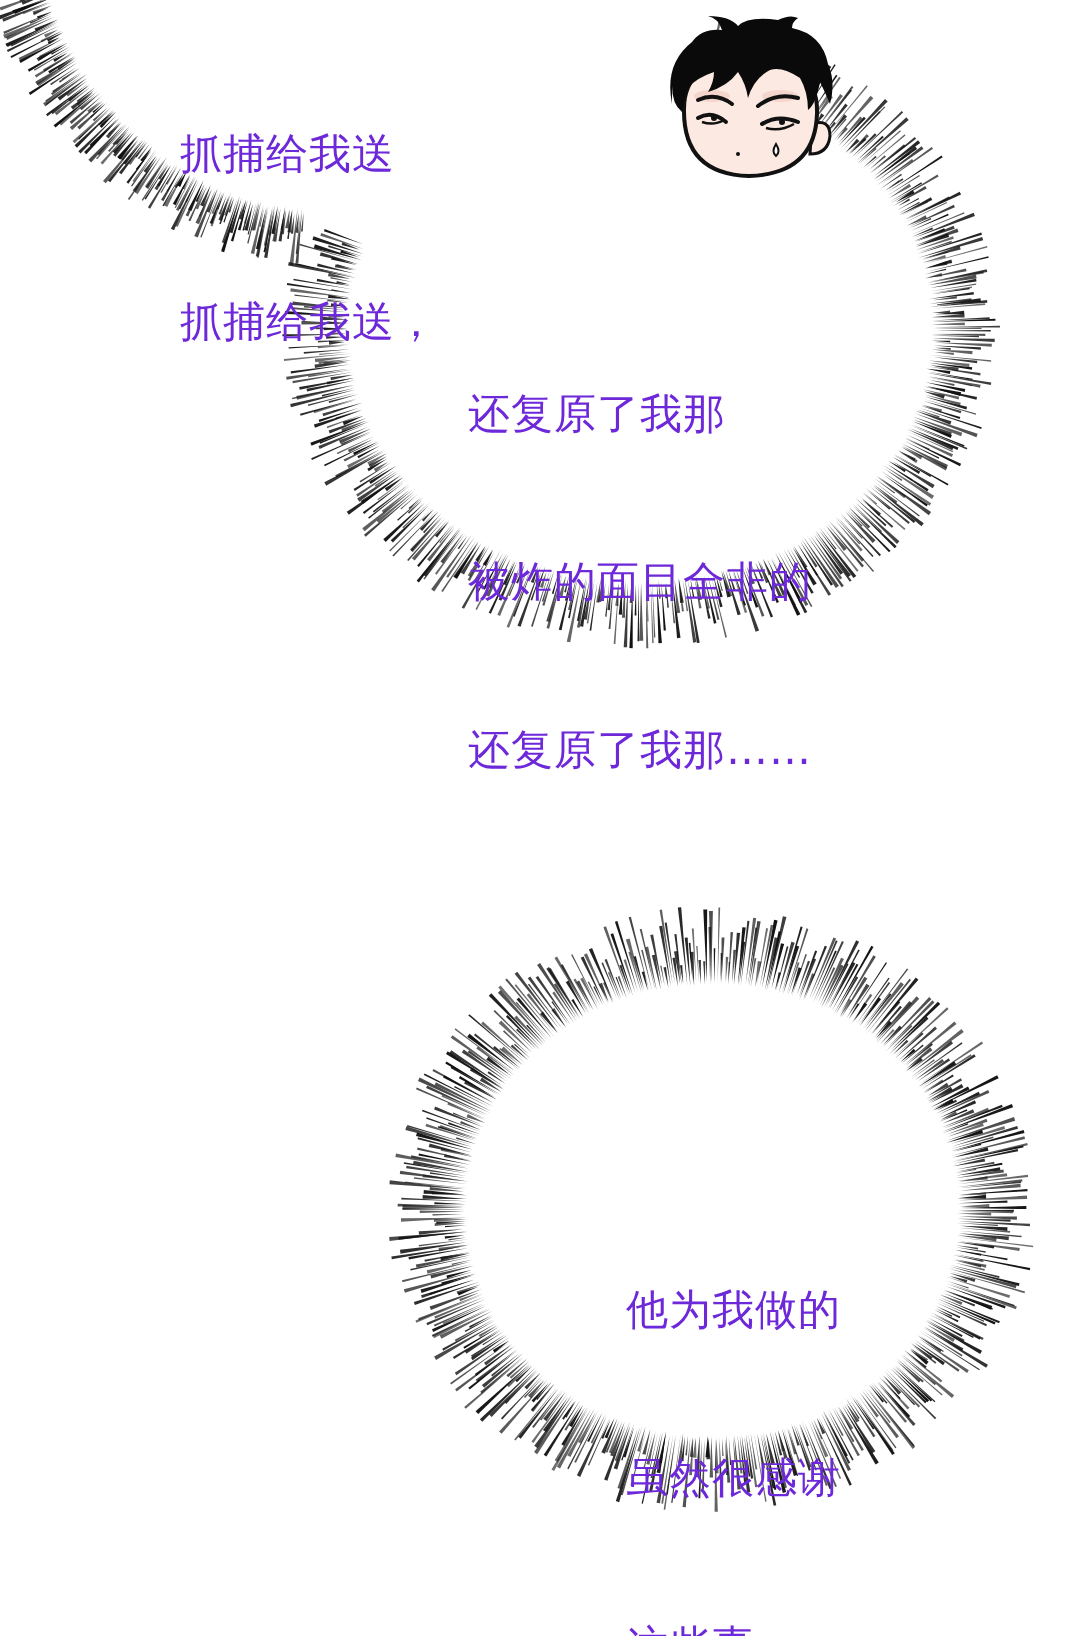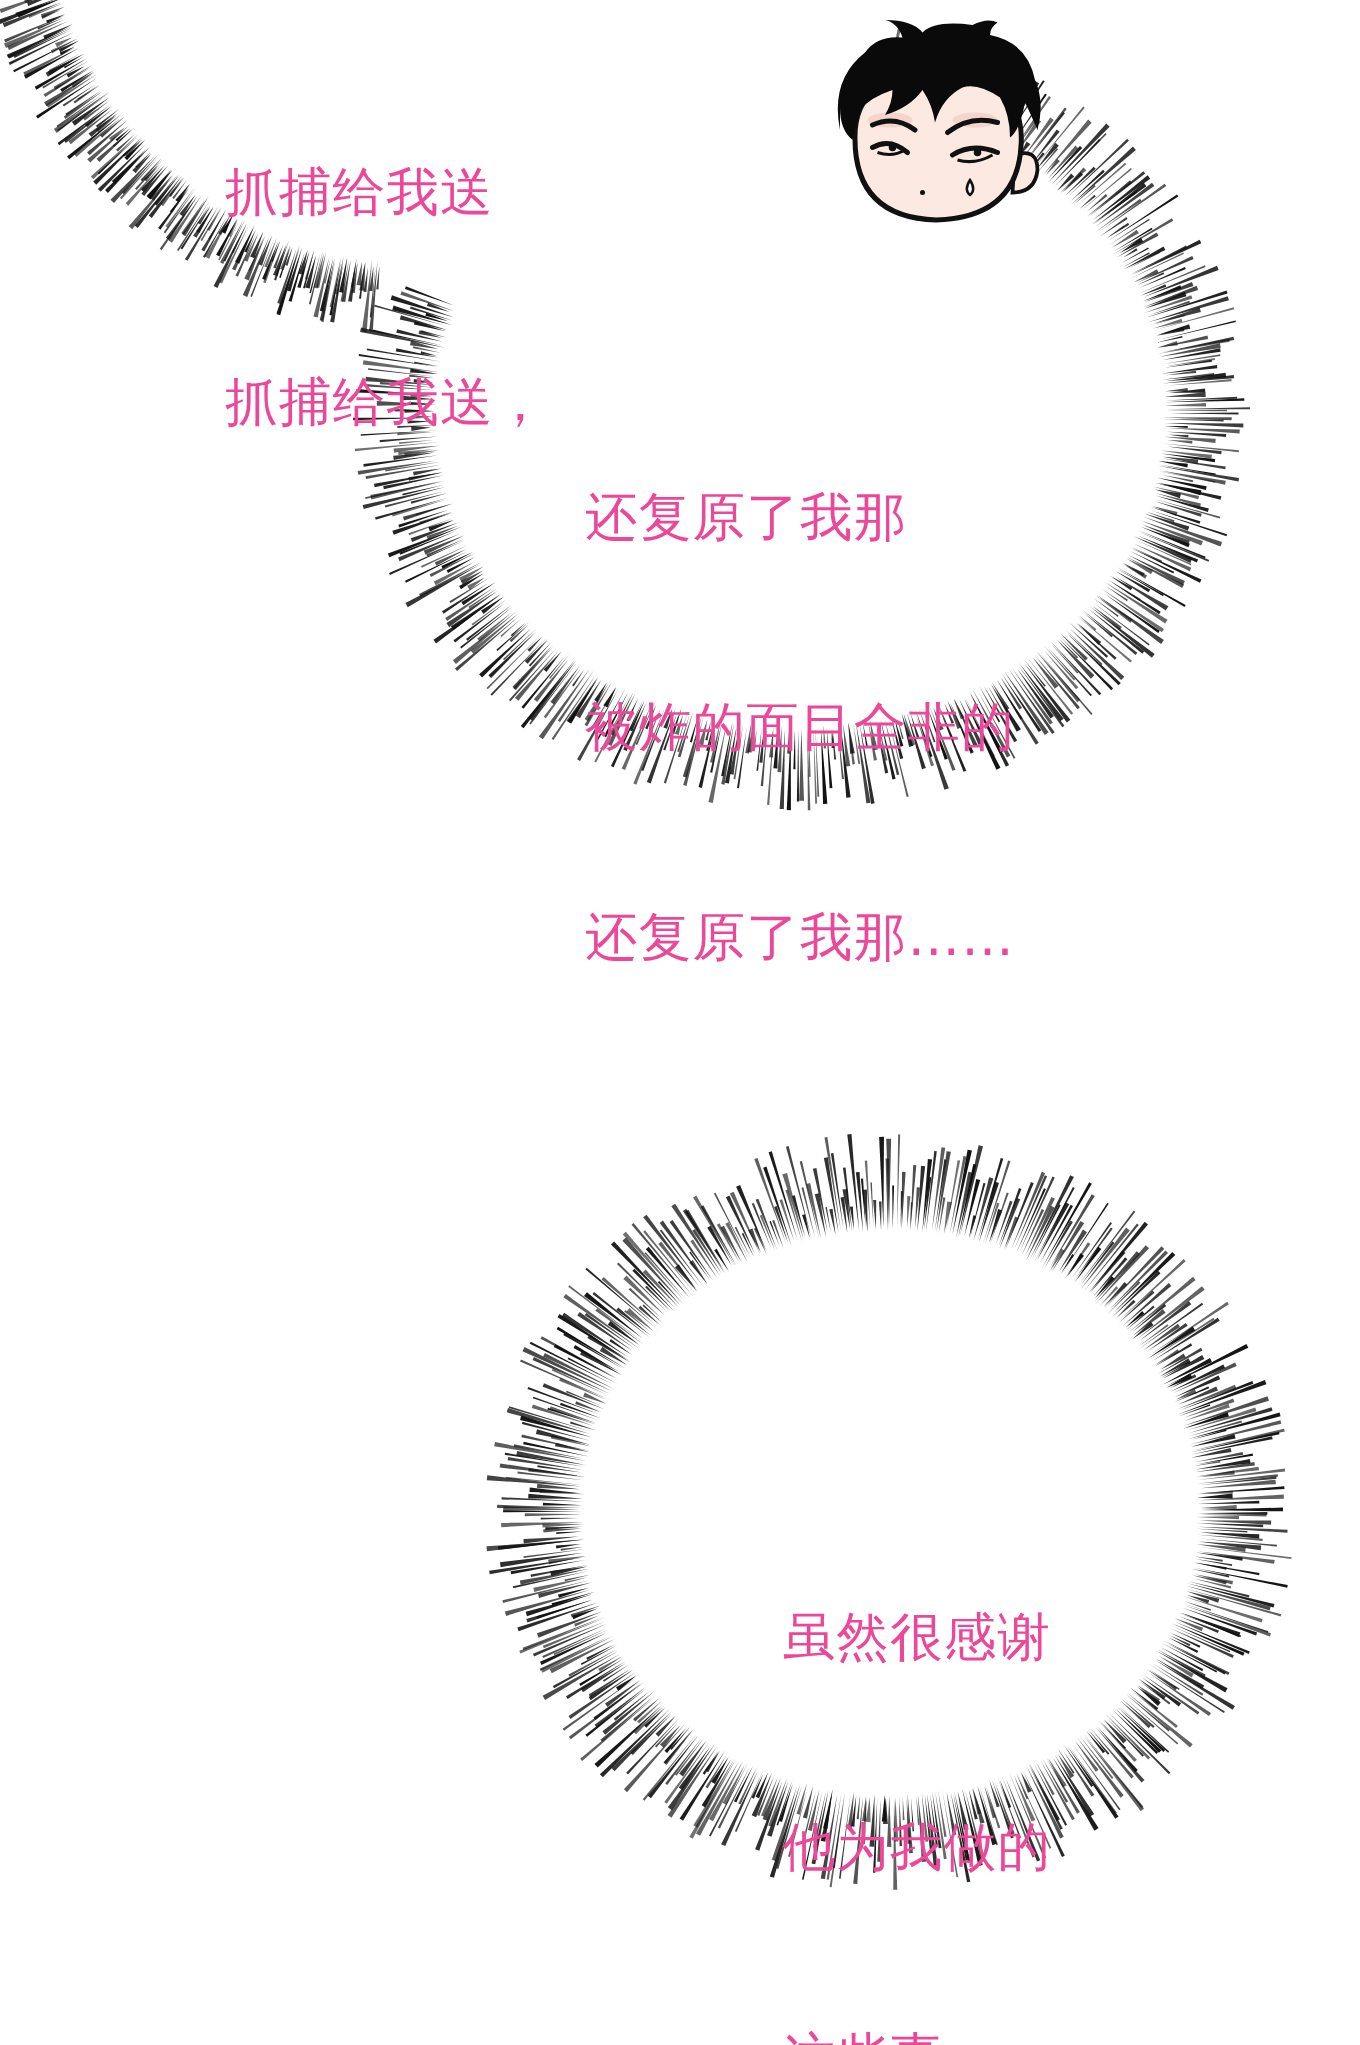--- a/index.html
+++ b/index.html
@@ -1,19 +1,19 @@
 <!DOCTYPE html>
 <html><head>
 <meta charset="utf-8">
 <style>
   html, body { margin: 0; padding: 0; background: #ffffff; }
   body { width: 1088px; height: 1636px; position: relative; overflow: hidden;
          font-family: "DejaVu Sans", sans-serif; }
   #art { position: absolute; left: 0; top: 0; width: 1088px; height: 1636px; }
-  .caption { position: absolute; color: #ec4899; font-family: "DejaVu Sans", sans-serif;
+  .caption { position: absolute; color: #6d28d9; font-family: "DejaVu Sans", sans-serif;
              font-size: 42px; line-height: 56px; letter-spacing: 1px; white-space: pre; }
   .caption div { height: 56px; }
   #cap1 { left: 180px; top: 14px; }
   #cap2 { left: 468px; top: 274px; }
   #cap3 { left: 626px; top: 1170px; }
   #face { position: absolute; left: 662px; top: 14px; width: 180px; height: 180px; }
 </style>
 </head>
 <body>
 
@@ -1457,16 +1457,16 @@
   <div>抓捕给我送，</div>
 </div>
 
 <div id="cap2" class="caption">
   <div>还复原了我那</div>
   <div>被炸的面目全非的</div>
   <div>还复原了我那……</div>
 </div>
 
 <div id="cap3" class="caption">
+  <div>他为我做的</div>
   <div>虽然很感谢</div>
-  <div>他为我做的</div>
   <div>这些事，</div>
 </div>
 
 </body></html>

